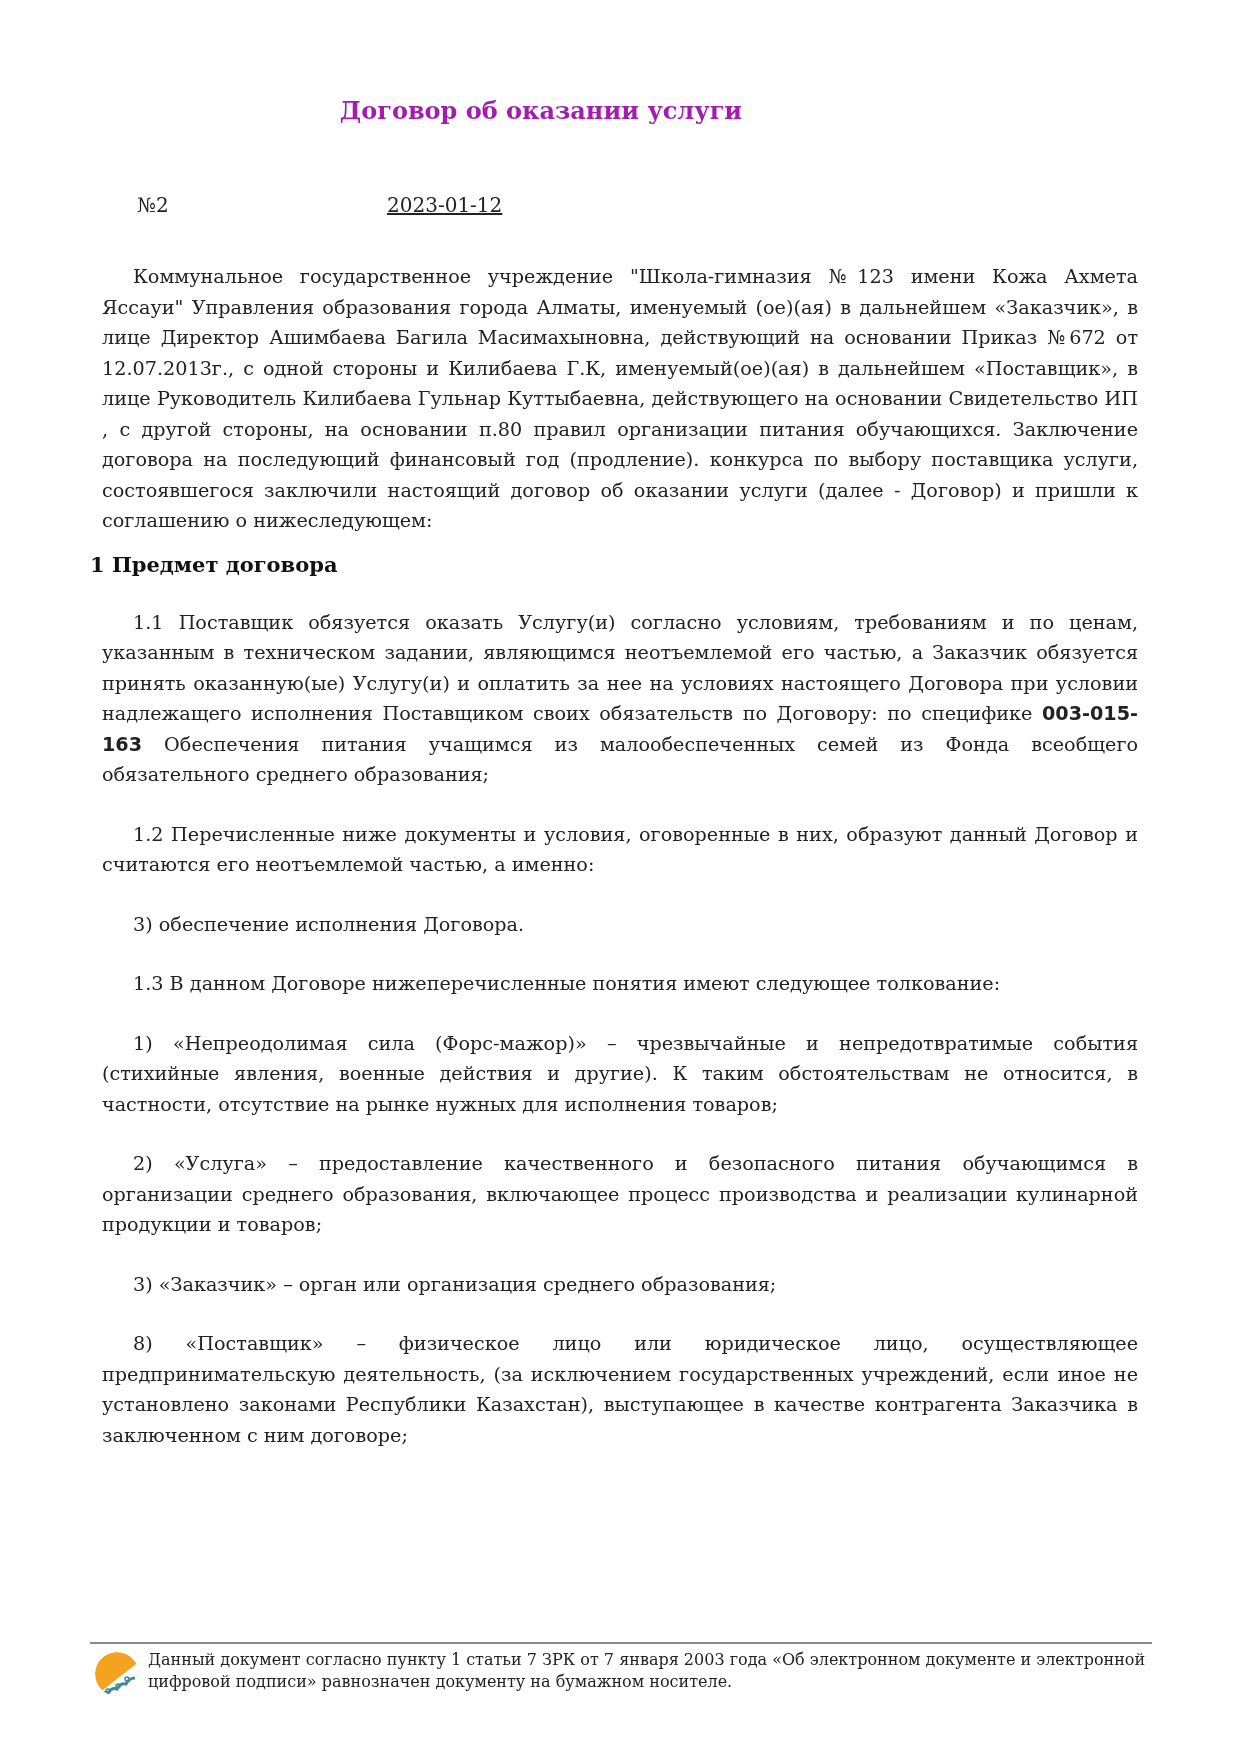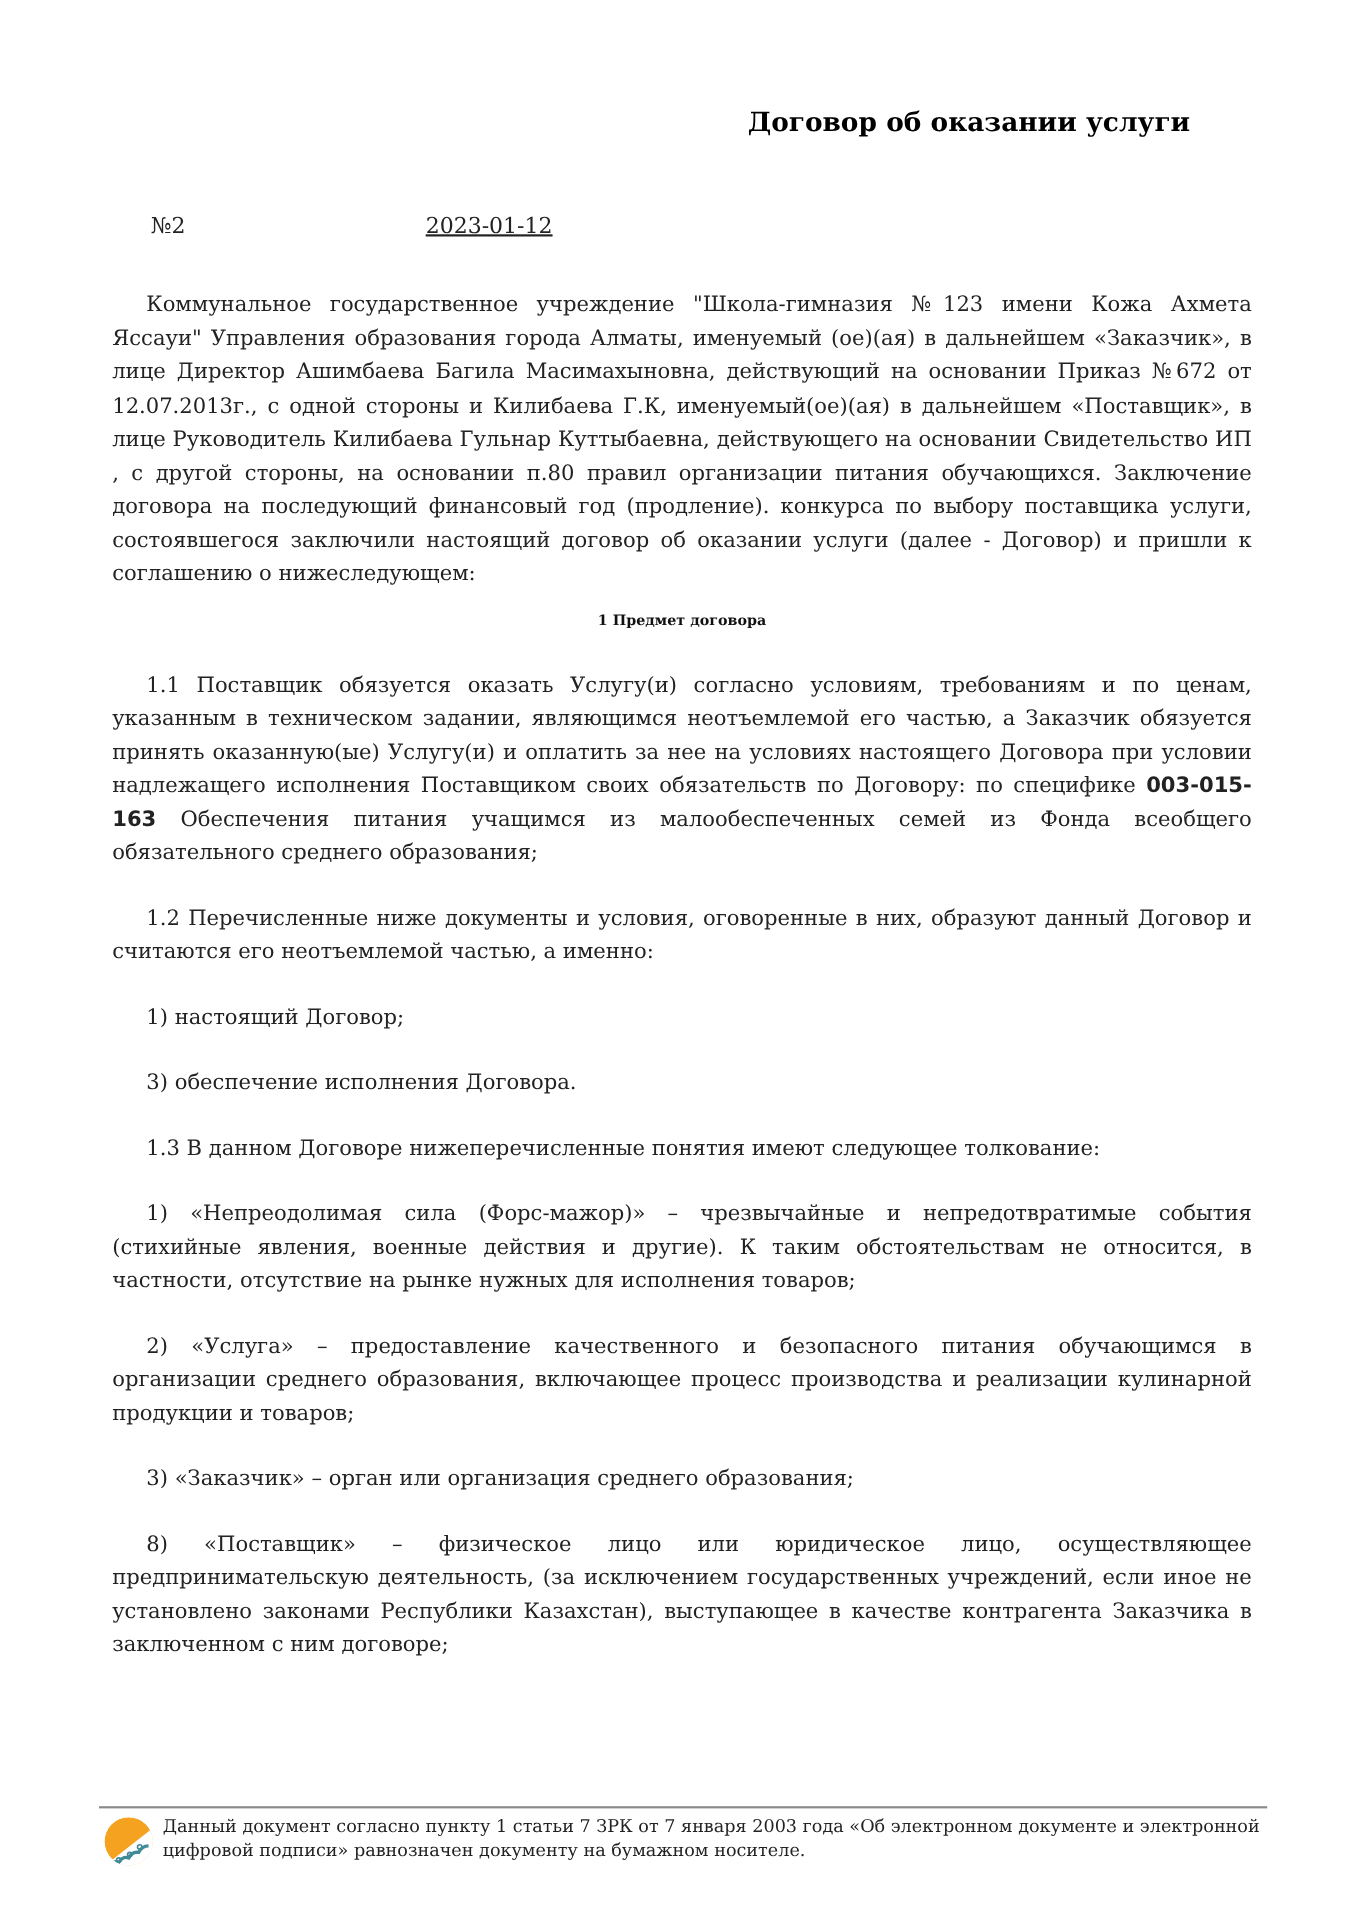--- a/index.html
+++ b/index.html
@@ -1,32 +1,32 @@
 <!DOCTYPE html>
 <html><head>
   <meta charset="utf-8">
   <style>
     html, body { margin: 0; padding: 0; background: #ffffff; }
     body { width: 1241px; height: 1754px; position: relative; overflow: hidden; color: #1a1a1a; }
     .page { position: absolute; left: 0; top: 0; width: 1241px; height: 1754px; background: #fff; }
     .title {
-      position: absolute; left: 0; width: 1082px; top: 96px; text-align: right;
-      font-family: "DejaVu Serif", serif; font-weight: bold; font-size: 24px; color: #000000;
+      position: absolute; left: 0; width: 1082px; top: 96px; text-align: center;
+      font-family: "DejaVu Serif", serif; font-weight: bold; font-size: 24px; color: #a21caf;
     }
     .meta { position: absolute; top: 193px; font-family: "DejaVu Serif", serif; font-size: 20px; color: #222; }
     .meta.num { left: 137px; }
     .meta.date { left: 387px; text-decoration: underline; }
     .body {
       position: absolute; left: 90px; width: 1060px; top: 250px;
       font-family: "DejaVu Serif", serif; font-size: 19.2px; line-height: 30.5px; color: #222;
     }
     .body p { margin: 12px; text-indent: 31px; text-align: justify; }
     .body p.gap { margin-top: 29px; }
     .body h2 {
-      margin: 0 0 27px 0; font-size: 13px; line-height: 32px; text-align: center; font-weight: bold; color: #111;
+      margin: 0 0 27px 0; font-size: 21px; line-height: 32px; text-align: left; font-weight: bold; color: #111;
     }
     .body b.code { font-family: "DejaVu Sans", sans-serif; font-weight: bold; }
     .footer-line { position: absolute; left: 90px; width: 1062px; top: 1642px; height: 2px; background: #8a8a8a; }
     .footer-logo { position: absolute; left: 94px; top: 1651px; width: 46px; height: 46px; }
     .footer-text {
       position: absolute; left: 148px; top: 1649px; width: 1000px;
       font-family: "DejaVu Serif", serif; font-size: 16px; line-height: 22px; color: #222;
     }
   </style>
 </head>
@@ -41,21 +41,20 @@
 
   <div class="body">
     <p>Коммунальное государственное учреждение "Школа-гимназия №123 имени Кожа Ахмета Яссауи" Управления образования города Алматы, именуемый (ое)(ая) в дальнейшем «Заказчик», в лице Директор Ашимбаева Багила Масимахыновна, действующий на основании Приказ №672 от 12.07.2013г., с одной стороны и Килибаева Г.К, именуемый(ое)(ая) в дальнейшем «Поставщик», в лице Руководитель Килибаева Гульнар Куттыбаевна, действующего на основании Свидетельство ИП , с другой стороны, на основании п.80 правил организации питания обучающихся. Заключение договора на последующий финансовый год (продление). конкурса по выбору поставщика услуги, состоявшегося заключили настоящий договор об оказании услуги (далее - Договор) и пришли к соглашению о нижеследующем:</p>
 
     <h2>1 Предмет договора</h2>
 
     <p><span>1.1 Поставщик обязуется оказать Услугу(и) согласно условиям, требованиям и по ценам, указанным в техническом задании, являющимся неотъемлемой его частью, а Заказчик обязуется принять оказанную(ые) Услугу(и) и оплатить за нее на условиях настоящего Договора при условии надлежащего исполнения Поставщиком своих обязательств по Договору: по специфике </span><b class="code">003-015-163</b><span> Обеспечения питания учащимся из малообеспеченных семей из Фонда всеобщего обязательного среднего образования;</span></p>
 
     <p class="gap">1.2 Перечисленные ниже документы и условия, оговоренные в них, образуют данный Договор и считаются его неотъемлемой частью, а именно:</p>
 
-    <p class="gap">1) настоящий Договор;</p>
     <p class="gap">3) обеспечение исполнения Договора.</p>
 
     <p class="gap">1.3 В данном Договоре нижеперечисленные понятия имеют следующее толкование:</p>
 
     <p class="gap">1) «Непреодолимая сила (Форс-мажор)» – чрезвычайные и непредотвратимые события (стихийные явления, военные действия и другие). К таким обстоятельствам не относится, в частности, отсутствие на рынке нужных для исполнения товаров;</p>
     <p class="gap">2) «Услуга» – предоставление качественного и безопасного питания обучающимся в организации среднего образования, включающее процесс производства и реализации кулинарной продукции и товаров;</p>
     <p class="gap">3) «Заказчик» – орган или организация среднего образования;</p>
     <p class="gap">8) «Поставщик» – физическое лицо или юридическое лицо, осуществляющее предпринимательскую деятельность, (за исключением государственных учреждений, если иное не установлено законами Республики Казахстан), выступающее в качестве контрагента Заказчика в заключенном с ним договоре;</p>
   </div>
 

